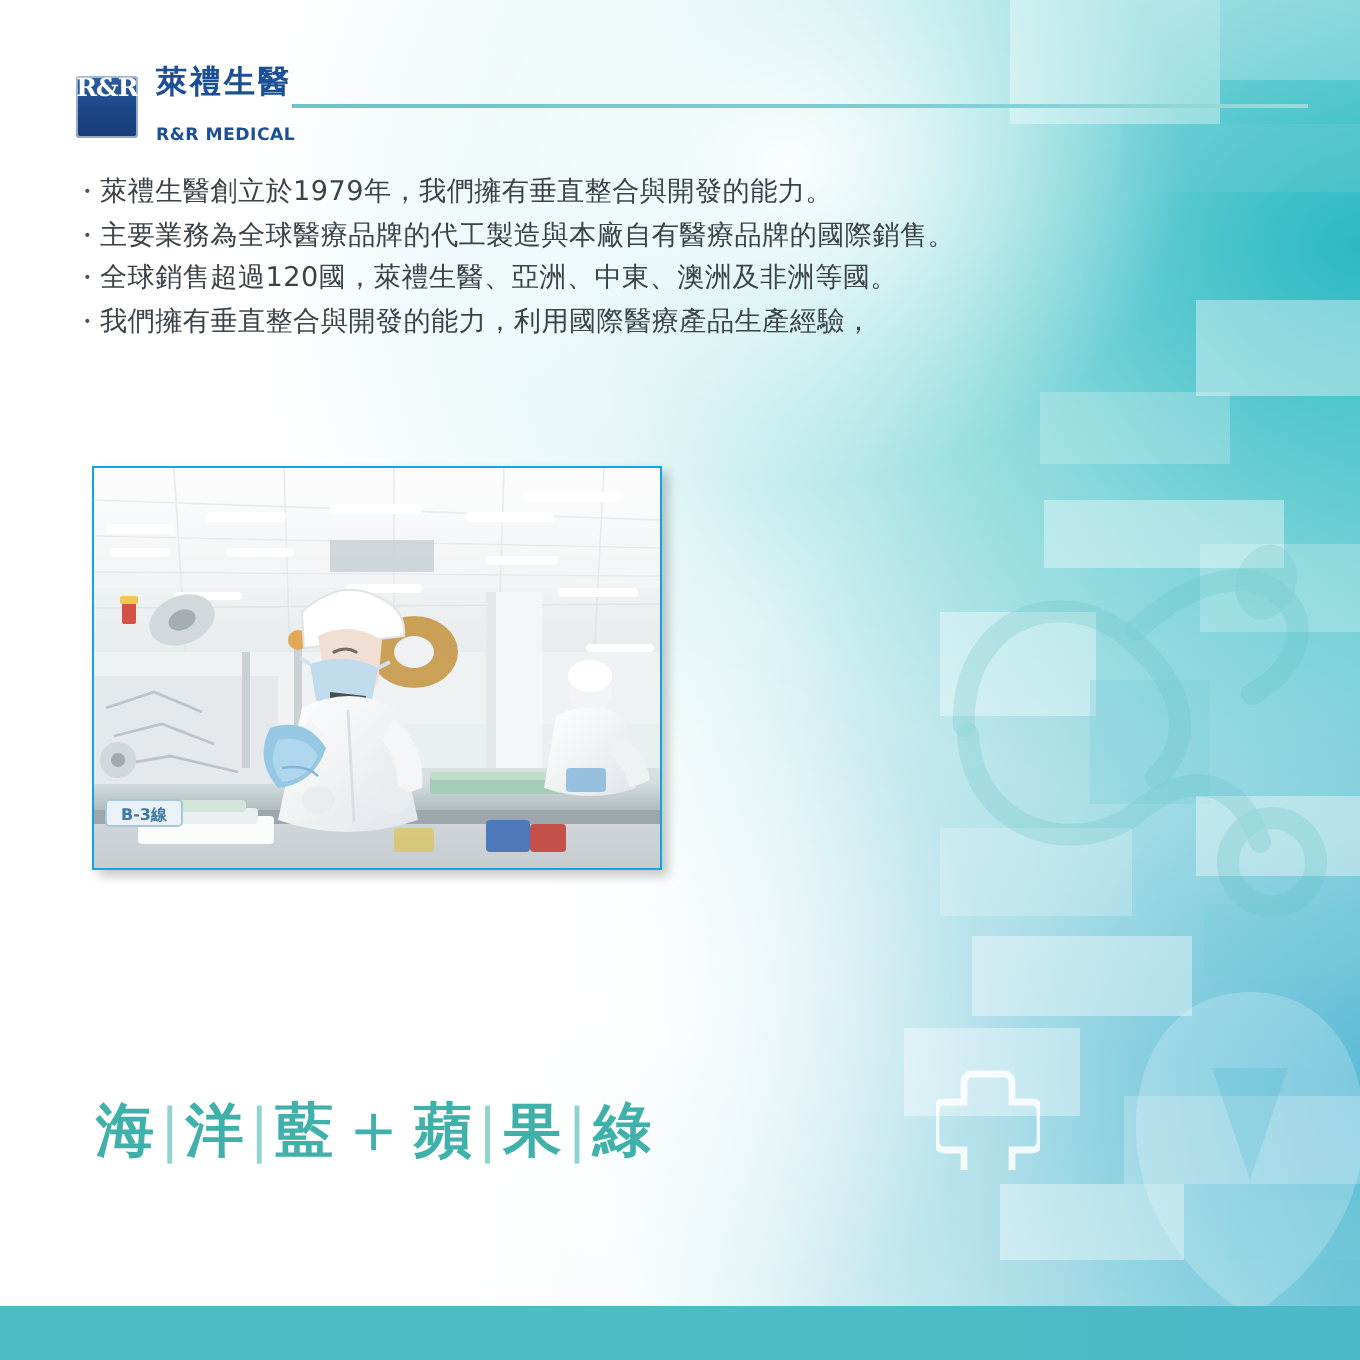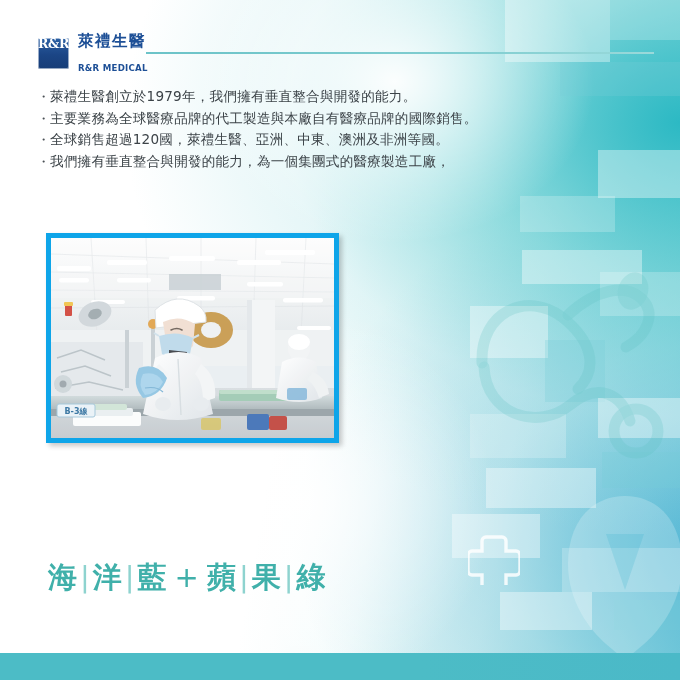--- a/index.html
+++ b/index.html
@@ -174,31 +174,31 @@
   }
 
   
   .photo-frame {
     position: absolute;
     left: 46px;
     top: 233px;
     width: 283px;
     height: 200px;
     background: #e9eef1;
-    border: 5px solid #0ea5e9;
+    border: 1px solid #0ea5e9;
     box-shadow: 3px 3px 5px rgba(0,0,0,0.22);
     overflow: hidden;
   }
   .photo-frame svg { display: block; }
 
   
   .slogan {
     position: absolute;
     left: 48px;
-    top: 562px;
+    top: 550px;
     font-size: 29px;
     font-weight: 700;
     color: #40b0aa;
     letter-spacing: 1px;
     line-height: 1.1;
     white-space: nowrap;
     text-align: center;
   }
   .slogan .sep {
     color: #8ed3cf;
@@ -290,21 +290,21 @@
     <div class="bullet-row">
       <div class="bullet-dot">・</div>
       <div class="bullet-text">
         <span>全球銷售超過120國，萊禮生醫、亞洲、中東、澳洲及非洲等國。</span>
       </div>
     </div>
 
     <div class="bullet-row">
       <div class="bullet-dot">・</div>
       <div class="bullet-text">
-        <span>我們擁有垂直整合與開發的能力，為一個集團式的醫療製造工廠，</span>
+        <span>我們擁有垂直整合與開發的能力，利用國際醫療產品生產經驗，</span>
       </div>
     </div>
 
   </div>
 
   <div class="photo-frame">
     <svg width="283" height="200" viewBox="0 0 283 200">
       <defs>
         <linearGradient id="ceil" x1="0" y1="0" x2="0" y2="1">
           <stop offset="0" stop-color="#fdfdfd"></stop>

